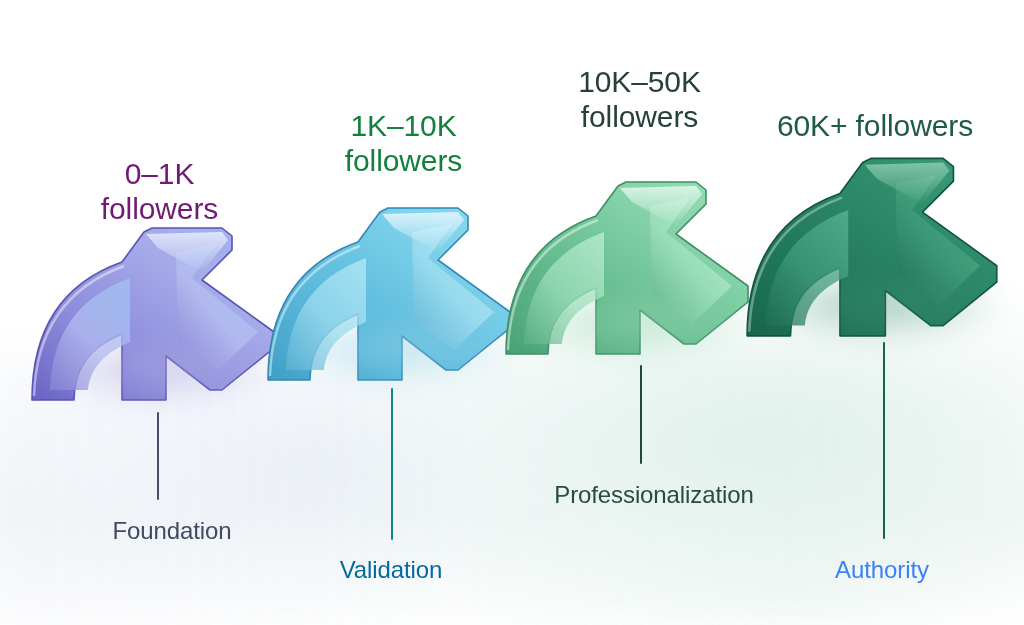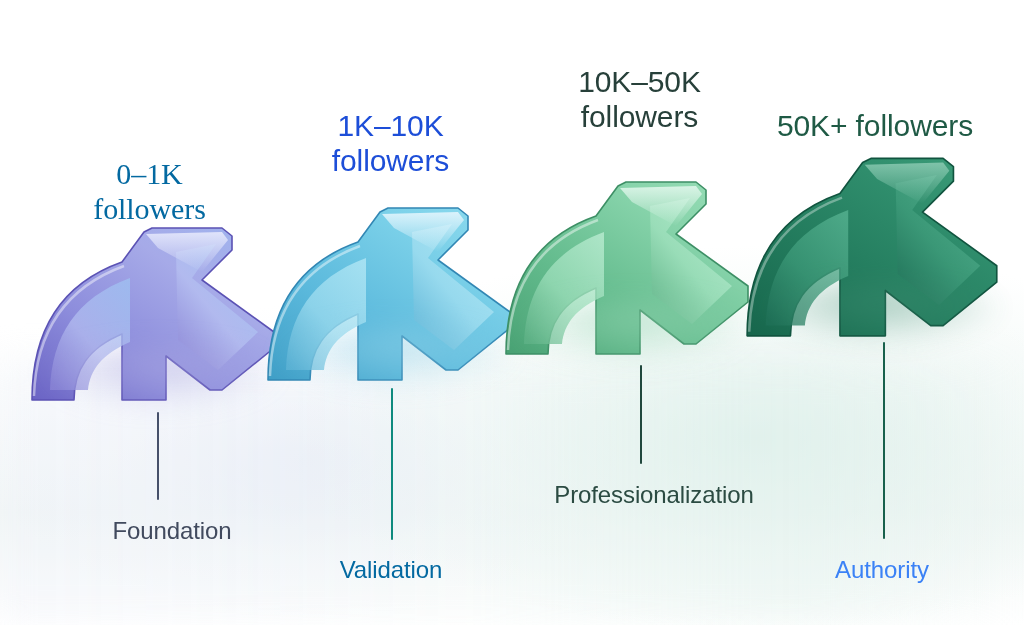--- a/index.html
+++ b/index.html
@@ -63,34 +63,34 @@
     letter-spacing:-0.1px;
     white-space:nowrap;
     transform:translateX(-50%);
   }
 </style>
 </head>
 <body>
 
 <div id="stage"></div>
 
-<div class="top-label" style="left: 42px; top: 122px; width: 215px; color: #0369a1; font-family: Liberation Serif, serif;">
+<div class="top-label" style="left: 52px; top: 122px; width: 215px; color: #701a75;">
   <span>0–1K
 followers</span>
 </div>
-<div class="top-label" style="left: 283px; top: 74px; width: 215px; color: #1d4ed8;">
+<div class="top-label" style="left: 296px; top: 74px; width: 215px; color: #15803d;">
   <span>1K–10K
 followers</span>
 </div>
 <div class="top-label" style="left: 532px; top: 30px; width: 215px; color: rgb(39, 64, 58);">
   <span>10K–50K
 followers</span>
 </div>
 <div class="top-label" style="left: 735px; top: 74px; width: 280px; color: rgb(31, 90, 69);">
-  <span>50K+ followers</span>
+  <span>60K+ followers</span>
 </div>
 
 <div class="arrow-group" style="left:26px; top:214px; width:258px; height:190px;">
   <div class="refl" style="background:radial-gradient(ellipse at 50% 30%, #a9a6e0 0%, rgba(169,166,224,0) 72%);"></div>
   <svg class="arrow-svg" viewBox="0 0 258 190" width="258" height="190">
     <defs>
       <linearGradient id="g1" x1="0" y1="1" x2="1" y2="0">
         <stop offset="0%" stop-color="#6a63c4"></stop>
         <stop offset="34%" stop-color="#8d8ddc"></stop>
         <stop offset="68%" stop-color="#a6aae8"></stop>

